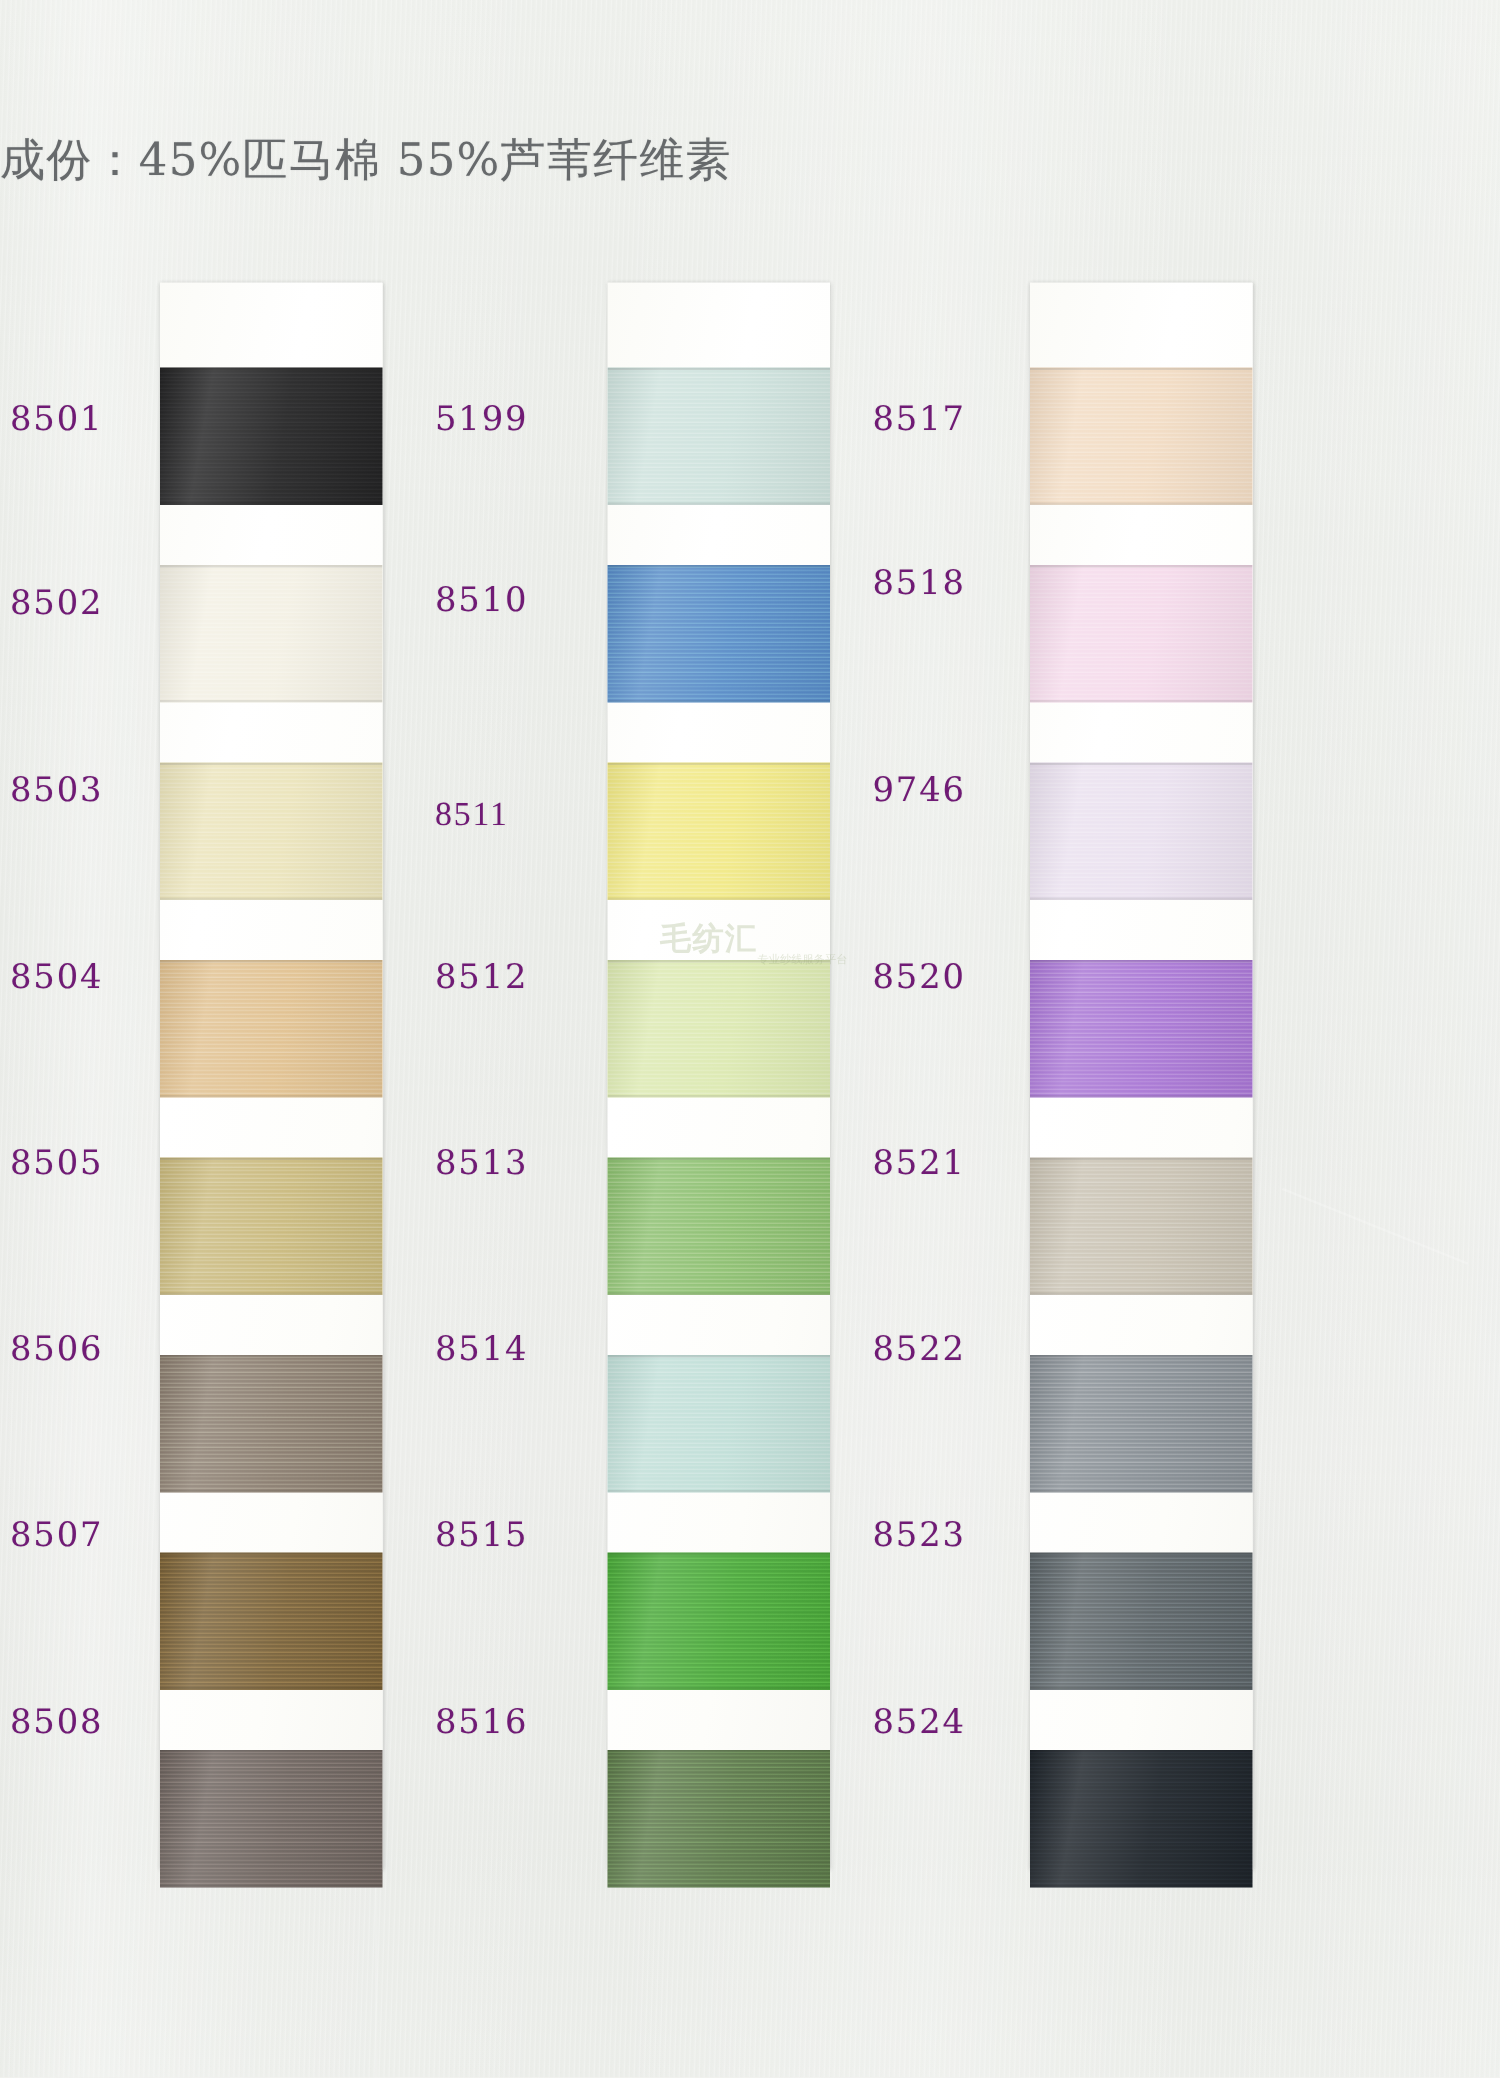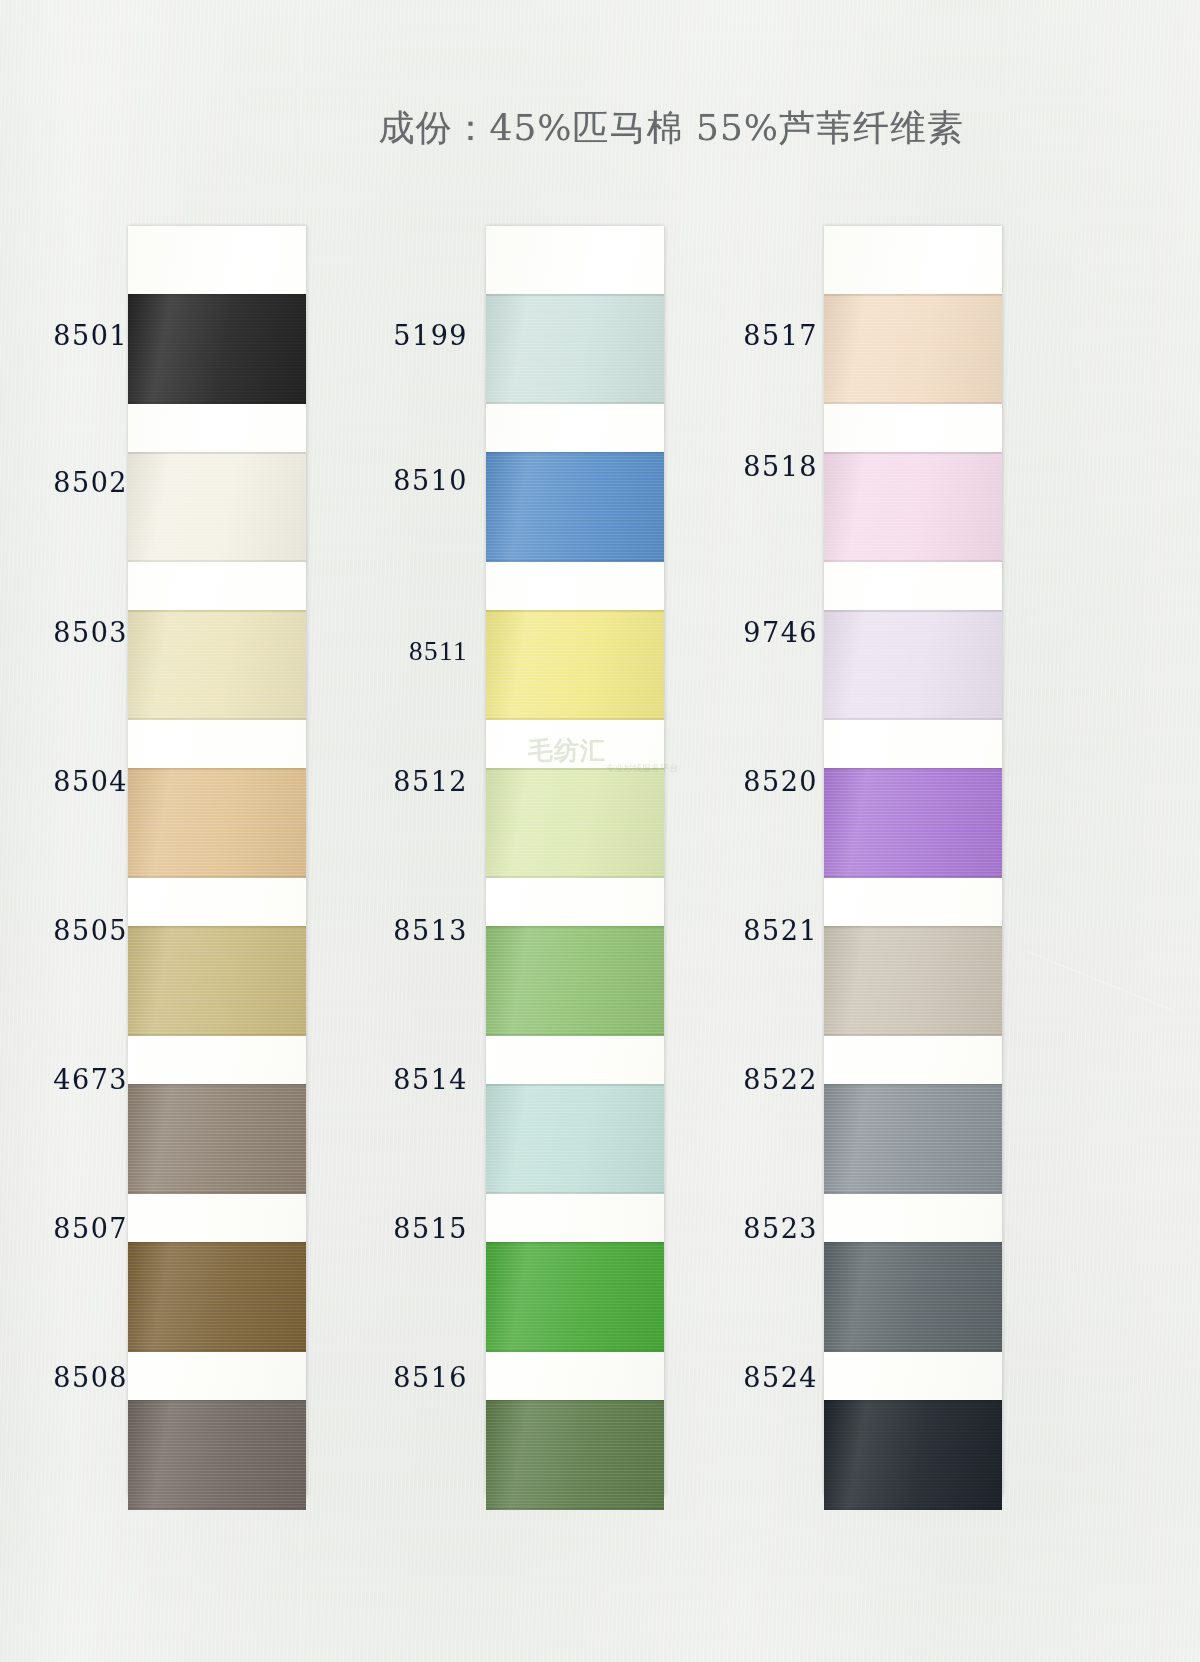--- a/index.html
+++ b/index.html
@@ -49,21 +49,21 @@
         rgba(255,255,255,0.0) 4px);
     pointer-events: none;
   }
 
   
   #card-title {
     position: absolute;
     top: 104px;
     left: 0;
     width: 964px;
-    text-align: right;
+    text-align: left;
     font-size: 36px;
     letter-spacing: 1px;
     color: #676a6c;
     font-family: "DejaVu Serif", "Liberation Serif", serif;
     white-space: nowrap;
     text-shadow: 0 0 1px rgba(120,122,124,0.35);
   }
 
   
   .column {
@@ -124,24 +124,23 @@
   .swatch .edge-bottom {
     position: absolute;
     bottom: 0; left: 0; right: 0; height: 2px;
     background: rgba(0,0,0,0.08);
   }
 
   
   .swatch-label {
     position: absolute;
     width: 120px;
-    text-align: right;
     font-size: 27px;
     letter-spacing: 1.5px;
-    color: #0f172a;
+    color: #701a75;
     font-family: "DejaVu Serif", "Liberation Serif", serif;
     text-shadow: 0 0 1px rgba(130,132,134,0.3);
   }
   .label-col-1 { left: 8px; }
   .label-col-2 { left: 348px; }
   .label-col-3 { left: 698px; }
 
   
   #watermark {
     position: absolute;
@@ -350,21 +349,21 @@
       </div>
     </div>
 </div>
 
 <div id="labels-layer">
     <div class="swatch-label label-col-1" style="top: 320px;">8501</div>
     <div class="swatch-label label-col-1" style="top: 467px;">8502</div>
     <div class="swatch-label label-col-1" style="top: 617px;">8503</div>
     <div class="swatch-label label-col-1" style="top: 766px;">8504</div>
     <div class="swatch-label label-col-1" style="top: 915px;">8505</div>
-    <div class="swatch-label label-col-1" style="top: 1064px;">4673</div>
+    <div class="swatch-label label-col-1" style="top: 1064px;">8506</div>
     <div class="swatch-label label-col-1" style="top: 1213px;">8507</div>
     <div class="swatch-label label-col-1" style="top: 1362px;">8508</div>
     <div class="swatch-label label-col-2" style="top: 320px;">5199</div>
     <div class="swatch-label label-col-2" style="top: 450px; margin-top: 15px;">8510</div>
     <div class="swatch-label label-col-2" style="top: 636px; font-family: Liberation Serif, serif;">8511</div>
     <div class="swatch-label label-col-2" style="top: 766px;">8512</div>
     <div class="swatch-label label-col-2" style="top: 915px;">8513</div>
     <div class="swatch-label label-col-2" style="top: 1064px;">8514</div>
     <div class="swatch-label label-col-2" style="top: 1213px;">8515</div>
     <div class="swatch-label label-col-2" style="top: 1362px;">8516</div>

